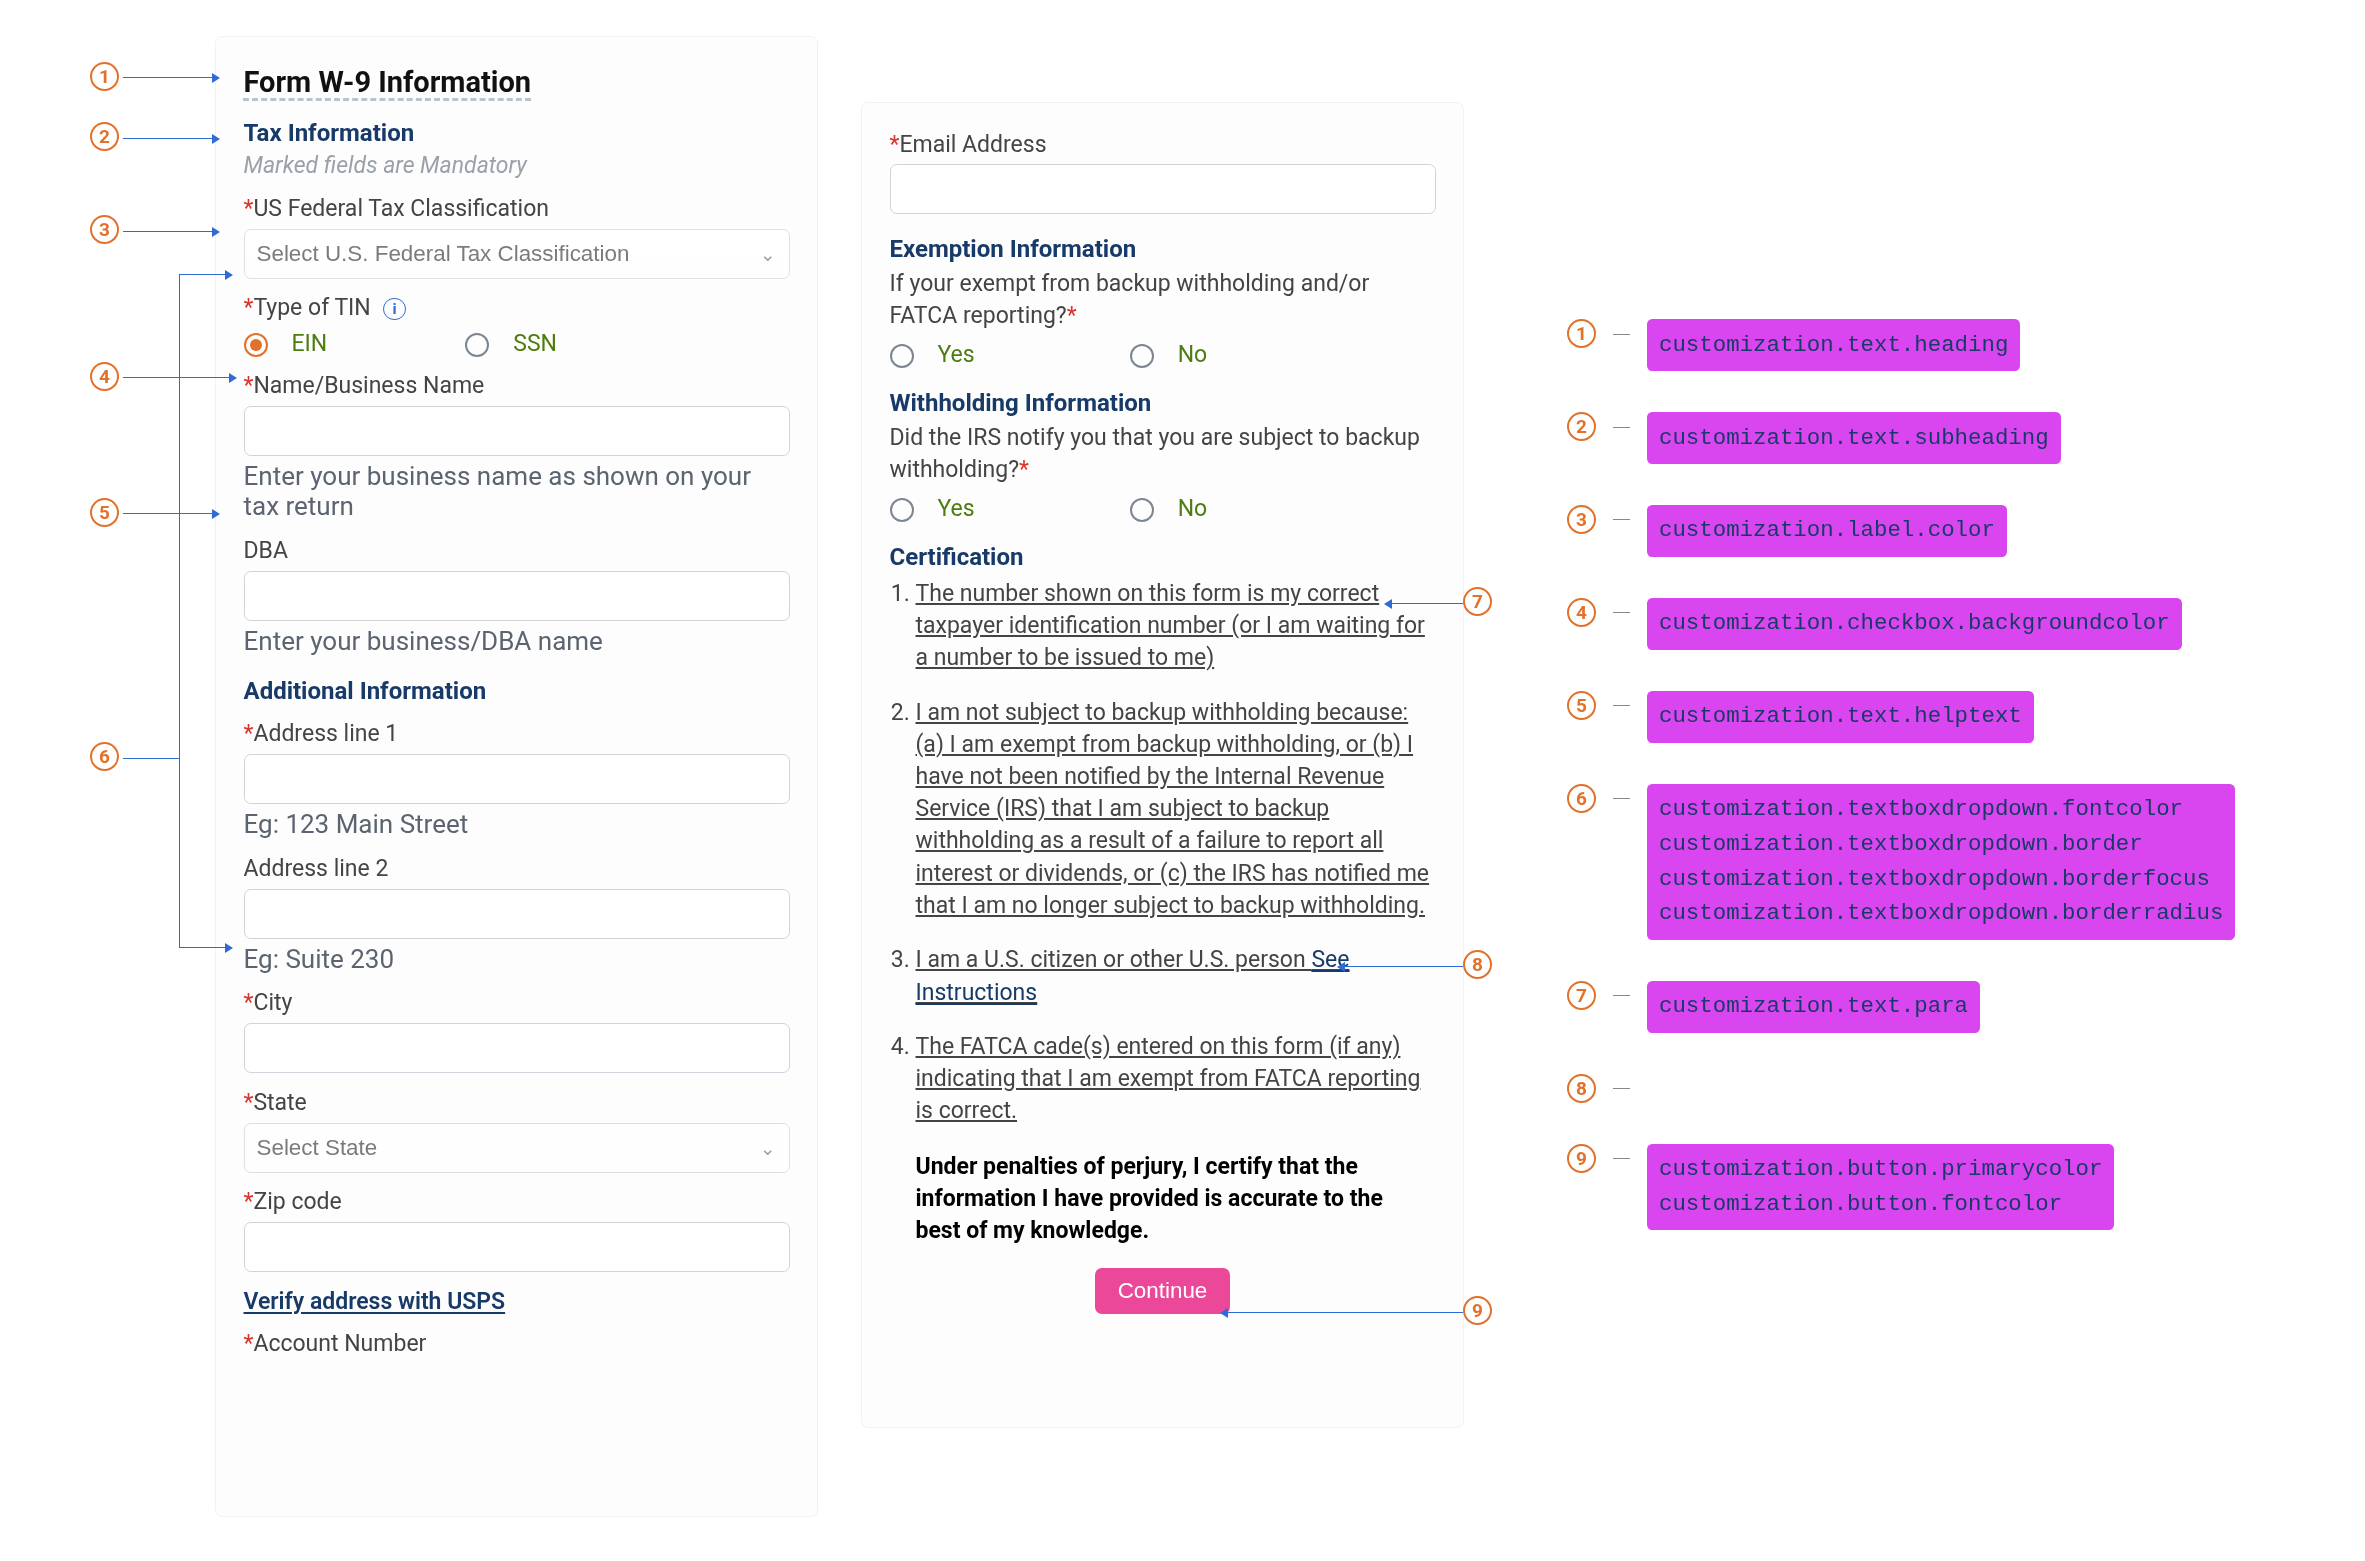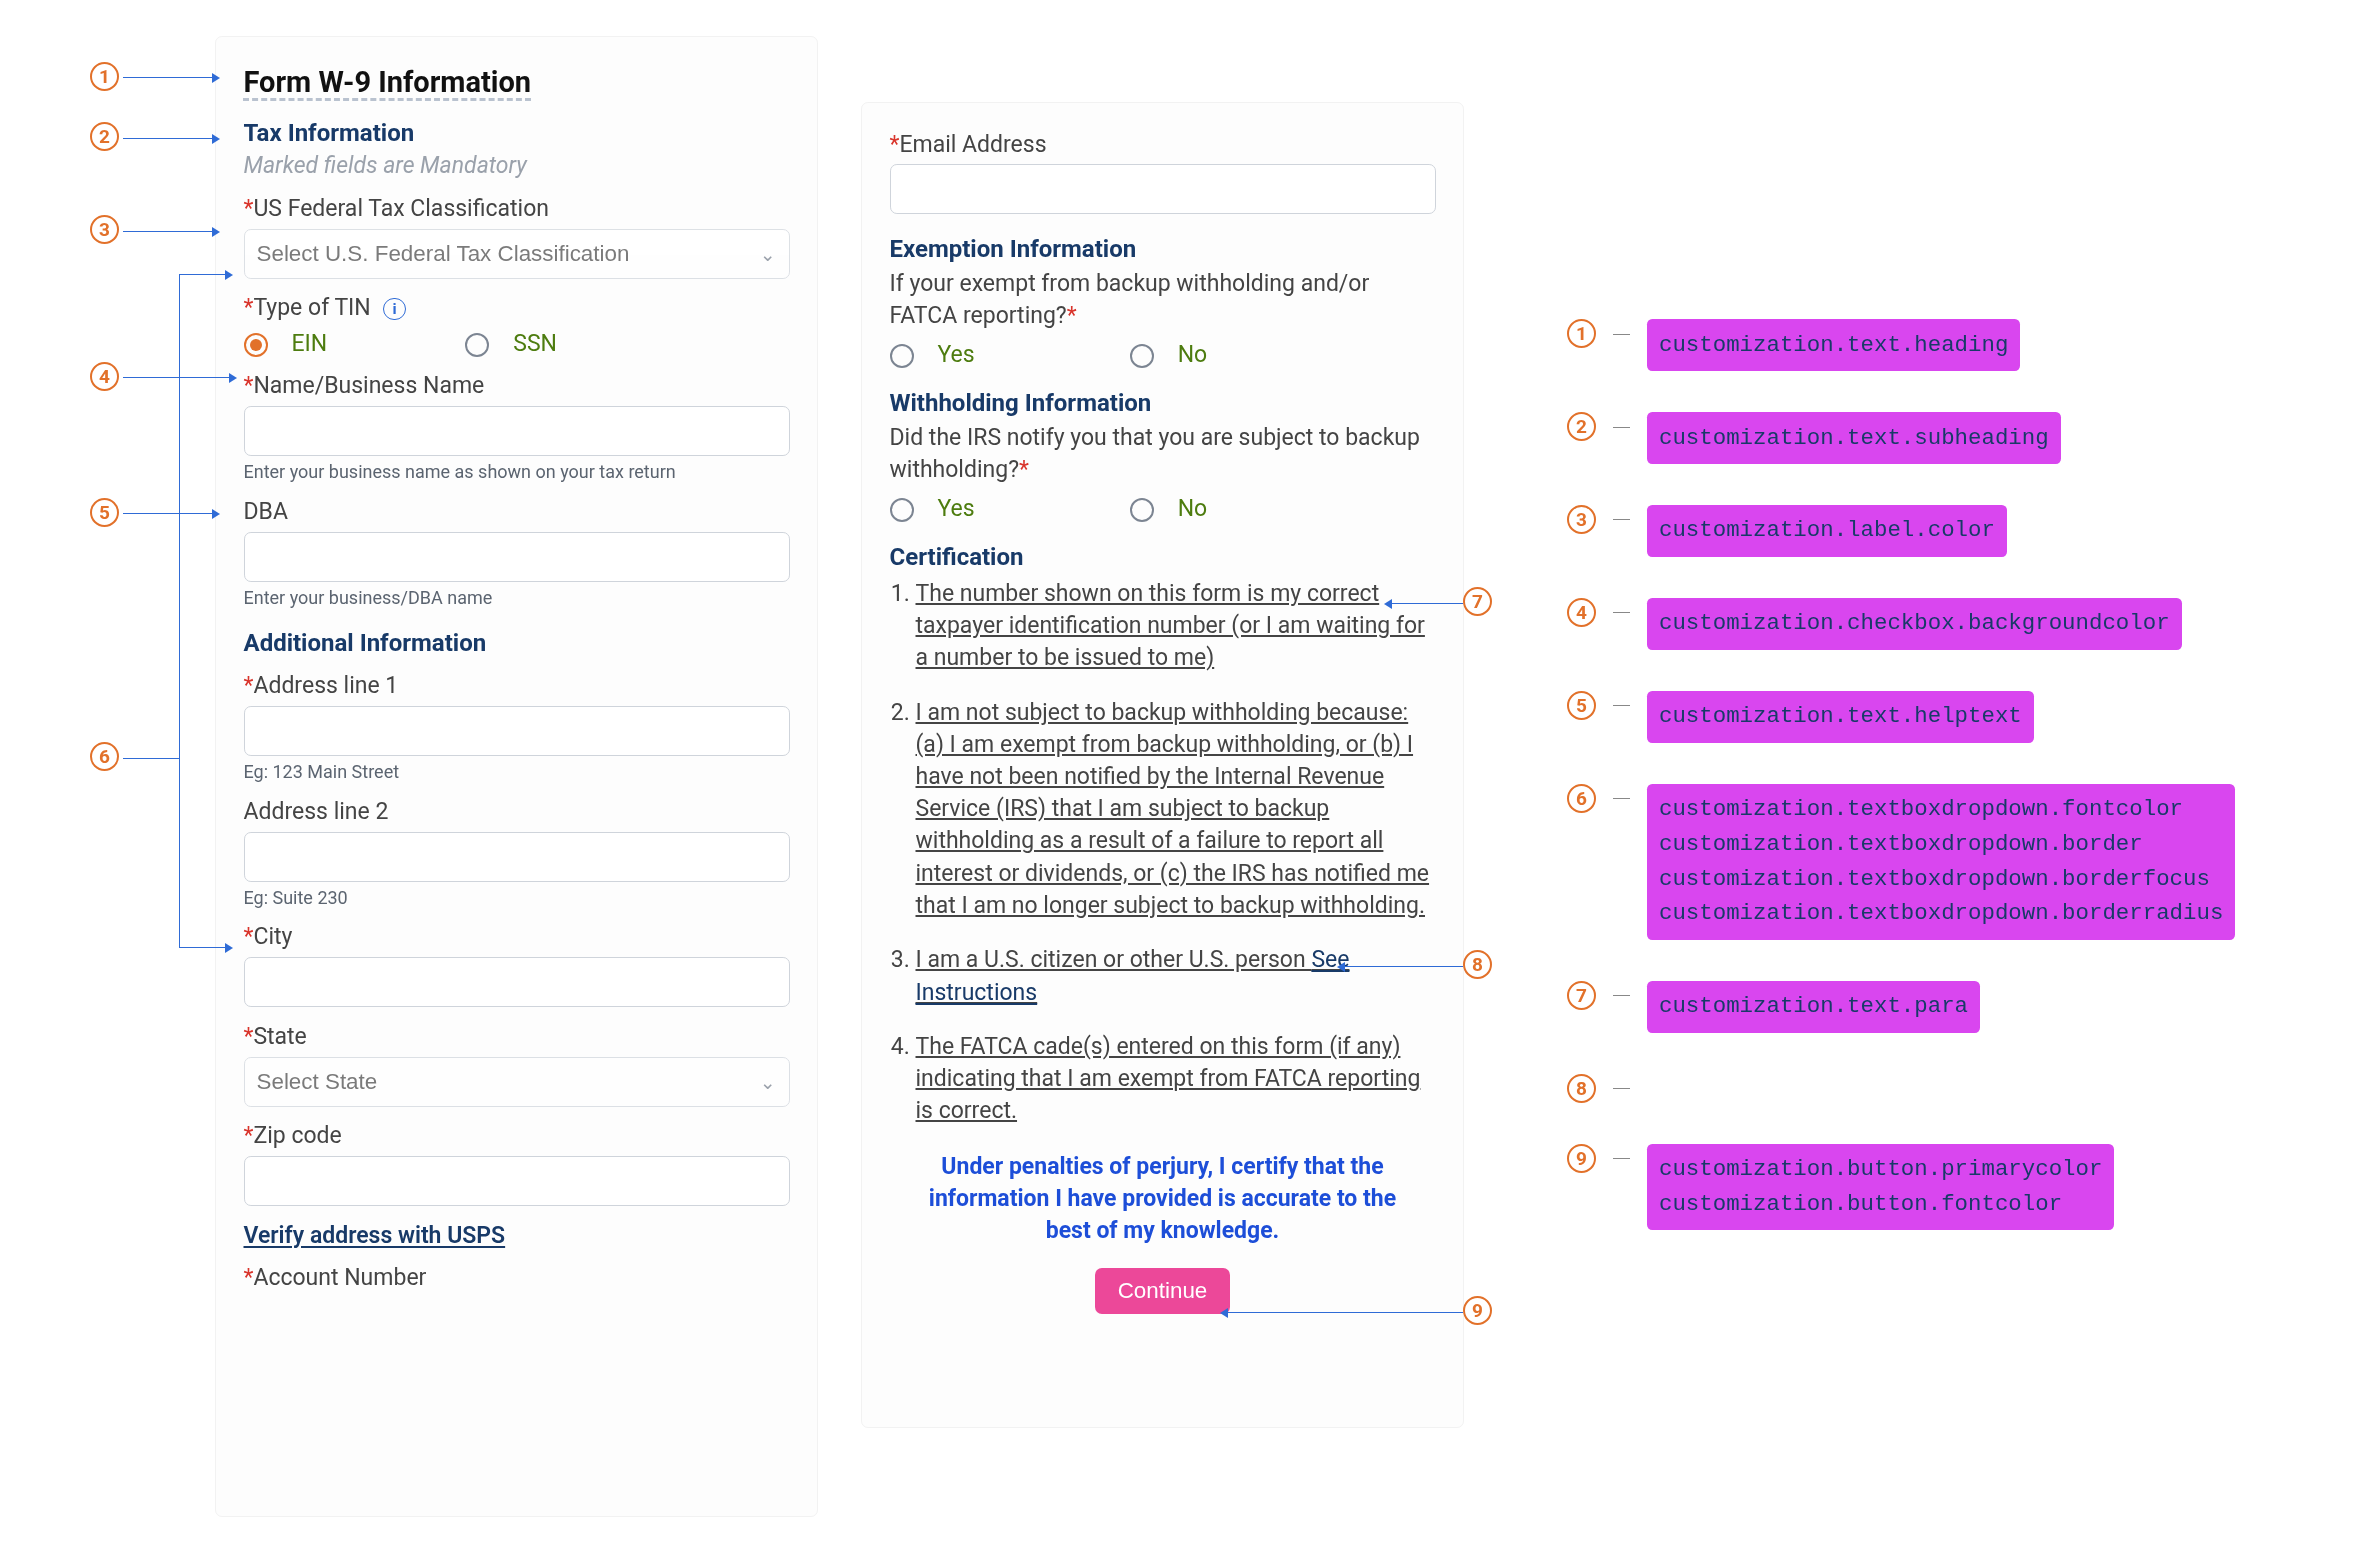--- a/index.html
+++ b/index.html
@@ -60,21 +60,21 @@
     margin: 0 0 15.5px 0;
   }
   .field-group { margin-top: 15.5px; }
   .field-label {
     display: block;
     margin-bottom: 6.9px;
     color: #444;
   }
   .req { color: #d9342b; }
   .helptext {
-    font-size: 18px;
+    font-size: 26px;
     color: #5b6470;
     margin-top: 5.2px;
   }
   select, input[type=text], input[type=email] {
     width: 100%;
     height: 50px;
     padding: 5.2px 12px;
     font-size: 22.4px;
     color: #444;
     background: #fff;
@@ -110,21 +110,21 @@
     font-size:15.5px; font-weight:700; margin-left:6.9px; vertical-align:middle;
   }
   a.linklike {
     color: #183a68; font-weight:600; text-decoration: underline;
     text-underline-offset: 3.4px;
   }
   .para { color:#444; line-height:1.4; }
   ol.cert { padding-left: 26px; margin-top:6.9px; color:#444;}
   ol.cert li { margin-bottom: 22.4px; line-height:1.4;text-decoration:underline; }
   .perjury {
-    text-align:center; font-weight:700; color:#1d4ed8; line-height:1.4;
+    font-weight:700; color:#000000; line-height:1.4;
     margin: 13.8px 26px 20.7px 26px;
   }
   .btn-primary {
     display:block; margin: 0 auto;
     background:#ec4899; color:#fff; border:none;
     padding: 10.3px 22.4px; font-size:22.4px; border-radius:6.9px; cursor:pointer;
   }
   
   .marker {
     position:absolute;

